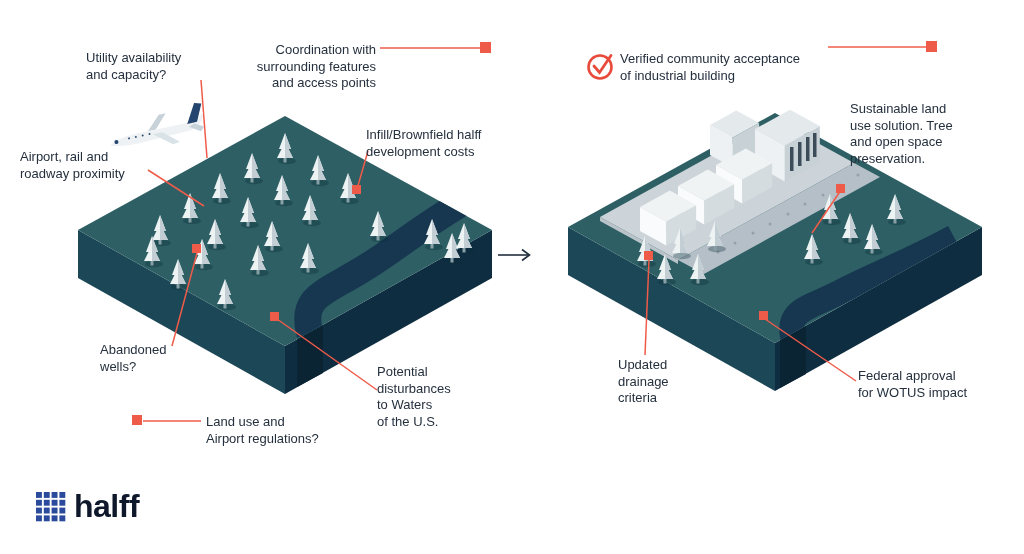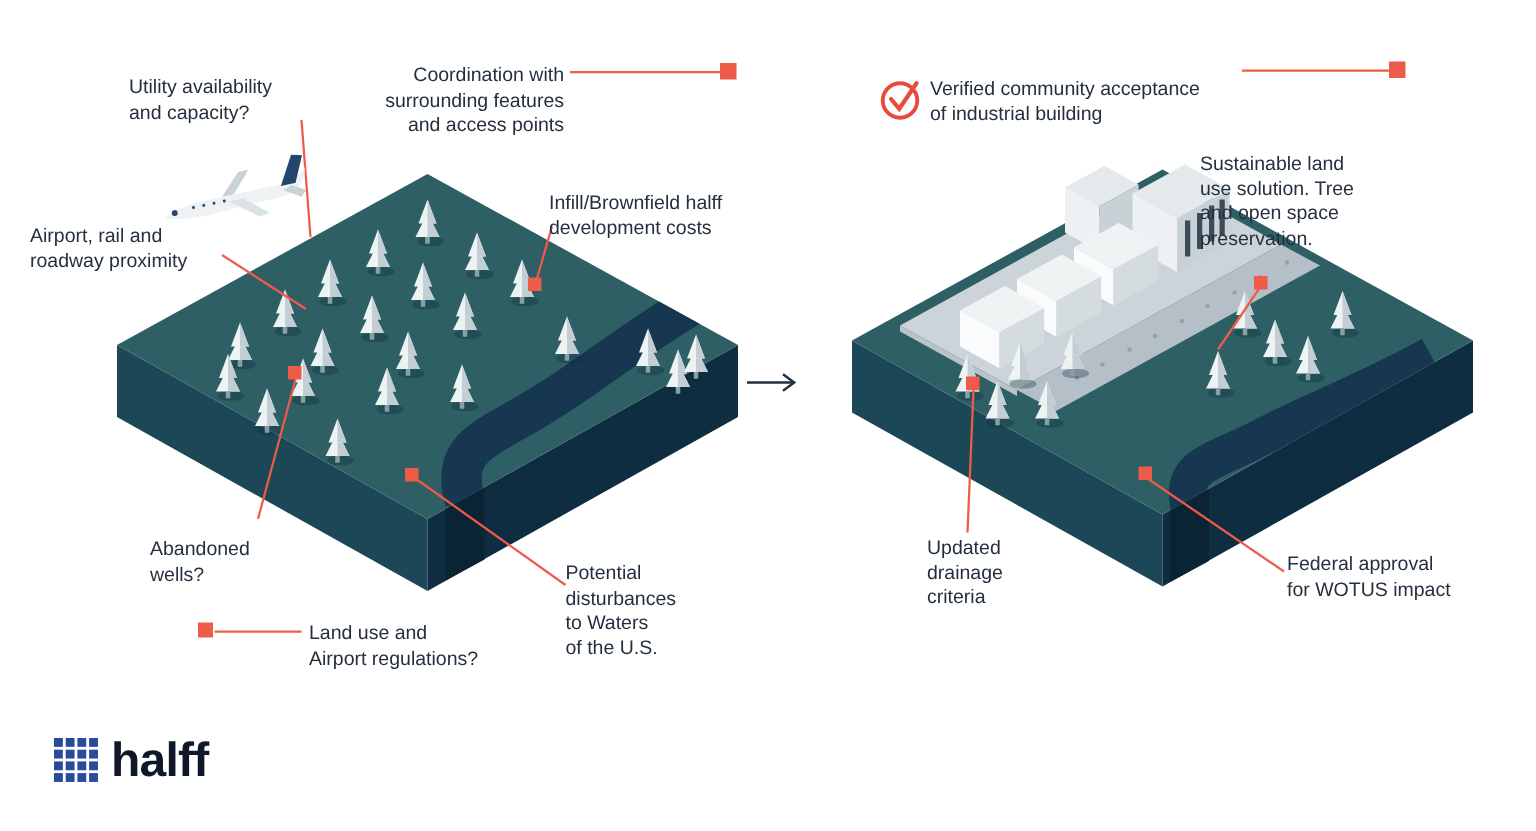--- a/index.html
+++ b/index.html
@@ -217,40 +217,40 @@
 <div class="callout c-right" style="left:244px; top:42px; width:132px;">Coordination with
 surrounding features
 and access points</div>
 
 <div class="callout c-center" style="left:20px; top:149px; width:126px;">Airport, rail and
 roadway proximity</div>
 
 <div class="callout c-left" style="left:366px; top:127px; width:140px;">Infill/Brownfield halff
 development costs</div>
 
-<div class="callout c-center" style="left:100px; top:358px; width:80px;">Abandoned
+<div class="callout c-center" style="left:100px; top:342px; width:80px;">Abandoned
 wells?</div>
 
 <div class="callout c-left" style="left:206px; top:414px; width:150px;">Land use and
 Airport regulations?</div>
 
-<div class="callout c-left" style="left:377px; top:374px; width:110px;">Potential
+<div class="callout c-left" style="left:377px; top:364px; width:110px;">Potential
 disturbances
 to Waters
 of the U.S.</div>
 
 <svg class="abs" style="left:584px; top:49px;" width="34" height="34" viewBox="0 0 34 34">
   <circle cx="16" cy="18" r="11.5" fill="none" stroke="#e84b3c" stroke-width="2.6"></circle>
   <path d="M10 17 L15.5 23.5 L27 6.5" fill="none" stroke="#e84b3c" stroke-width="2.8" stroke-linecap="round"></path>
 </svg>
 
 <div class="callout c-center" style="left:620px; top:51px; width:206px;">Verified community acceptance
 of industrial building</div>
 
-<div class="callout c-left" style="left:800px; top:101px; width:118px;">Sustainable land
+<div class="callout c-left" style="left:850px; top:101px; width:118px;">Sustainable land
 use solution. Tree
 and open space
 preservation.</div>
 
 <div class="callout c-left" style="left:618px; top:357px; width:80px;">Updated
 drainage
 criteria</div>
 
 <div class="callout c-left" style="left:858px; top:368px; width:120px;">Federal approval
 for WOTUS impact</div>

